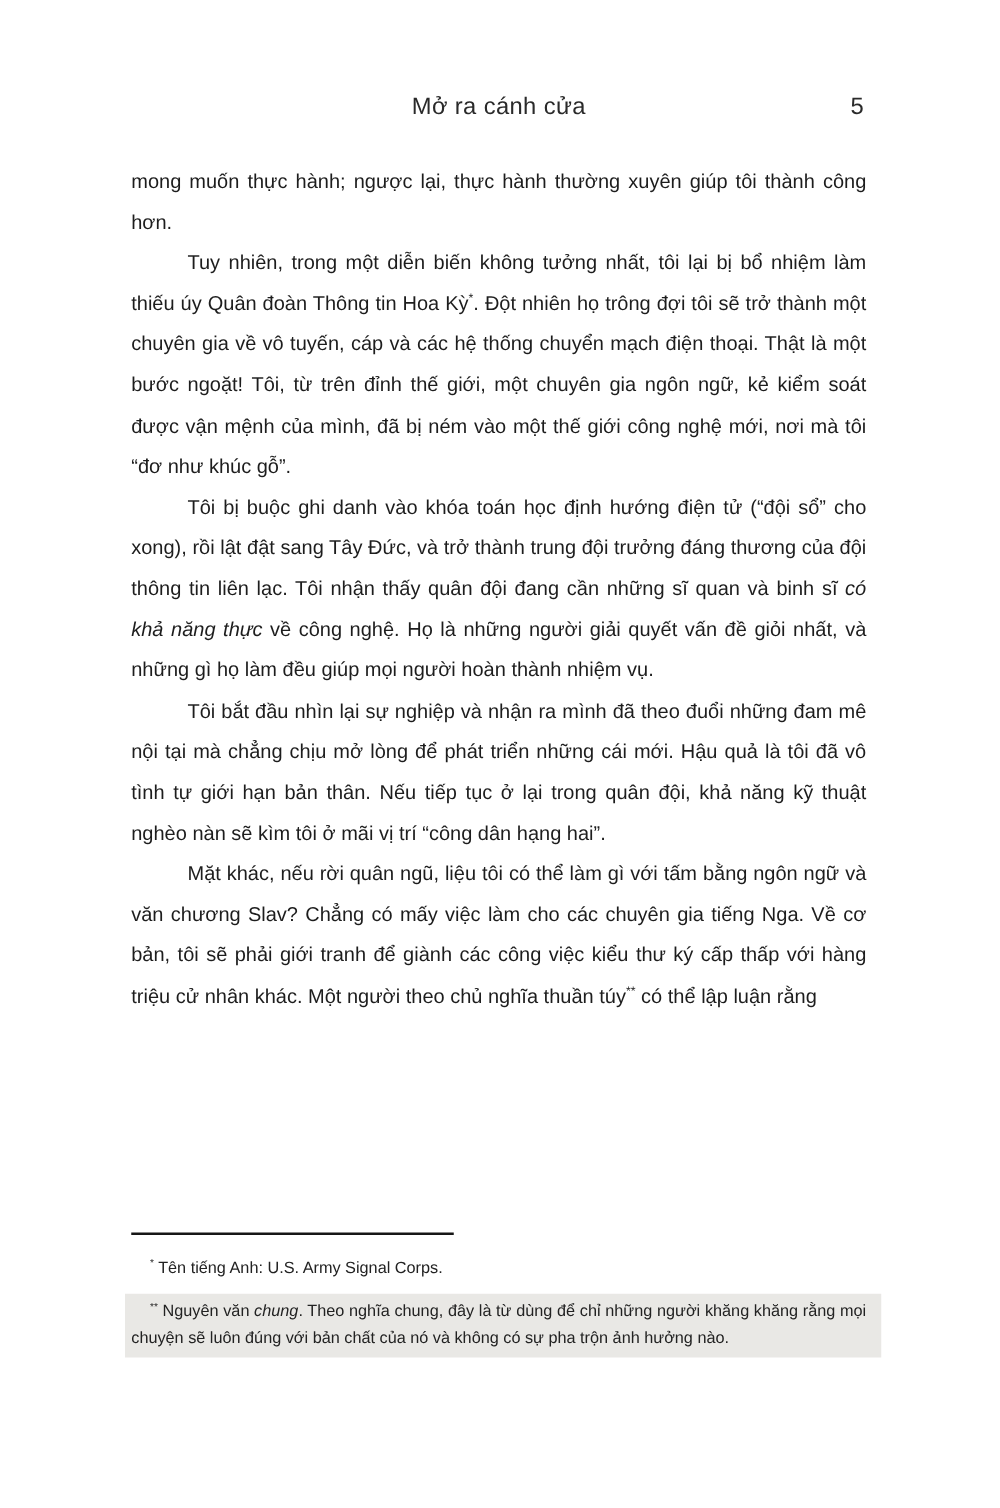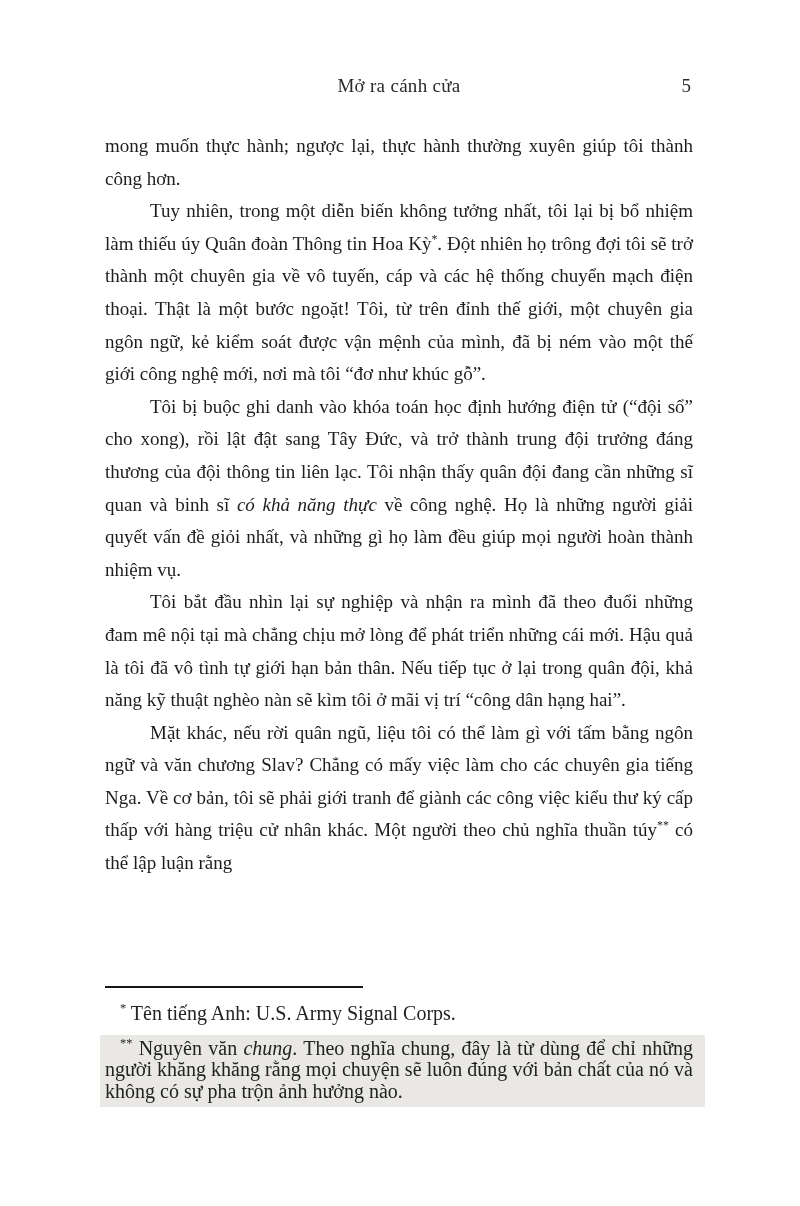--- a/index.html
+++ b/index.html
@@ -5,21 +5,21 @@
   html, body {
     margin: 0;
     padding: 0;
     background: #ffffff;
   }
   .page {
     position: relative;
     width: 708px;
     height: 1206px;
     background: #ffffff;
-    font-family: Liberation Serif, serif;
+    font-family: Liberation Sans, sans-serif;
     color: #1d1d1d;
     overflow: hidden;
   }
   .page-header {
     position: absolute;
     top: 74px;
     left: 105px;
     width: 588px;
     font-size: 19px;
     line-height: 24px;
@@ -34,21 +34,21 @@
     position: absolute;
     top: 0;
     right: 2px;
     font-size: 19px;
   }
   .body-text {
     position: absolute;
     top: 130px;
     left: 105px;
     width: 588px;
-    font-size: 19px;
+    font-size: 16px;
     line-height: 32.6px;
     text-align: justify;
   }
   .para {
     margin: 0;
   }
   .para.indent {
     text-indent: 45px;
   }
   em {
@@ -67,21 +67,21 @@
     width: 588px;
   }
   .footnote-rule {
     width: 258px;
     height: 2px;
     background: #161616;
     margin-bottom: 15px;
   }
   .footnote {
     margin: 0 0 10px 0;
-    font-size: 20px;
+    font-size: 13px;
     line-height: 21.5px;
     text-align: justify;
     text-indent: 15px;
     color: #222222;
   }
   .footnote.highlighted {
     margin-left: -5px;
     margin-right: -12px;
     padding: 3px 12px 5px 5px;
   }

